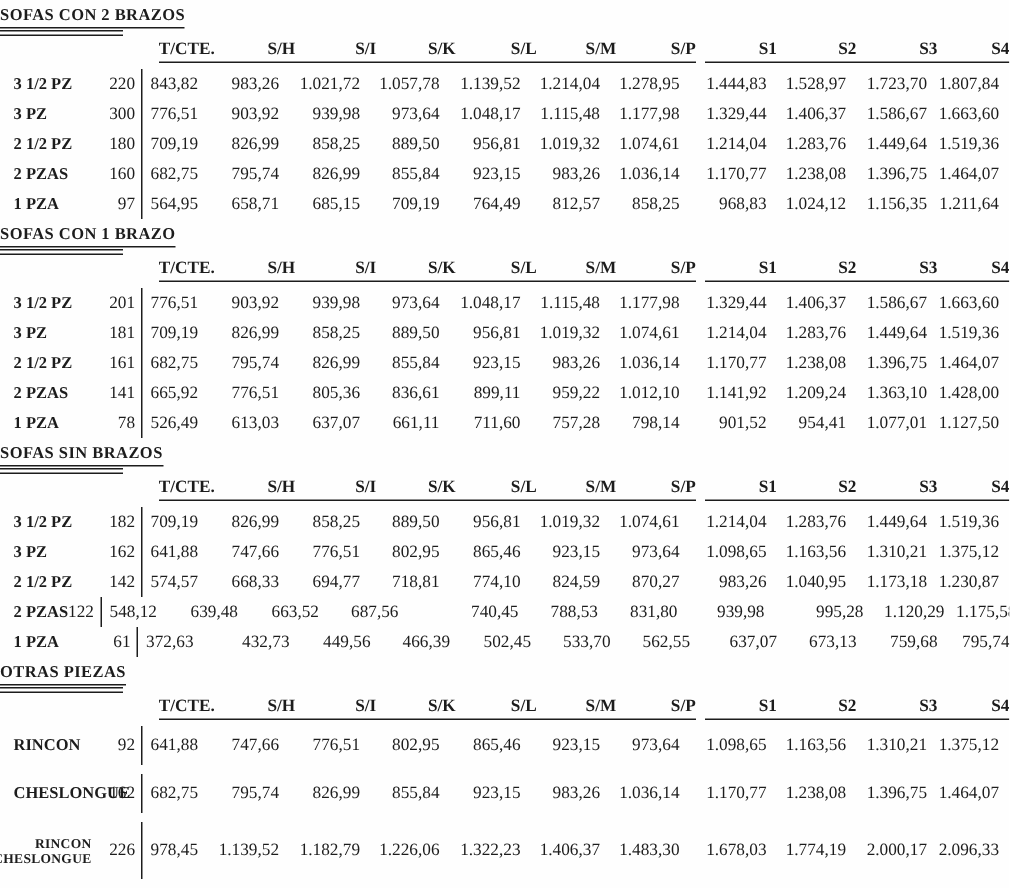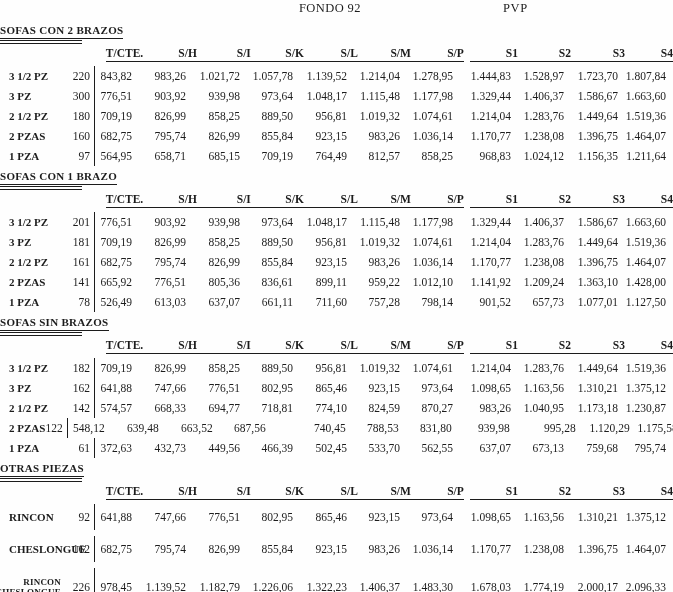--- a/index.html
+++ b/index.html
@@ -39,24 +39,20 @@
   .vals { display:flex; align-items:center; height:100%; margin-left:4px; border-left:1px solid #1c1c1c; }
   .vcell { text-align:right; font-size:11.5px; white-space:nowrap; }
 
   .section.spaced .row { height:26px; margin-bottom:6px; }
   .section.spaced .row.tall { height:38px; }
 </style>
 </head>
 <body>
 
 <div class="page">
-  <div class="top-header">
-    <span class="fondo-label">FONDO 92</span>
-    <span class="pvp-label">PVP</span>
-  </div>
   <div id="sections">
       <div class="section"><div class="section-title">SOFAS CON 2 BRAZOS</div><div class="double-rule"></div><div class="header-row">
           <div class="hspacer"></div>
           <div class="hgroup">
             <div class="hcell" style="width: 37px;">T/CTE.</div>
             <div class="hcell" style="width: 54px;">S/H</div>
             <div class="hcell" style="width: 54px;">S/I</div>
             <div class="hcell" style="width: 53px;">S/K</div>
             <div class="hcell" style="width: 54px;">S/L</div>
             <div class="hcell" style="width: 53px;">S/M</div>
@@ -248,21 +244,21 @@
             <div class="row-size">78</div>
             <div class="vals">
               <div class="vcell" style="width: 37px;">526,49</div>
               <div class="vcell" style="width: 54px;">613,03</div>
               <div class="vcell" style="width: 54px;">637,07</div>
               <div class="vcell" style="width: 53px;">661,11</div>
               <div class="vcell" style="width: 54px;">711,60</div>
               <div class="vcell" style="width: 53px;">757,28</div>
               <div class="vcell" style="width: 53px;">798,14</div>
               <div class="vcell" style="width: 58px;">901,52</div>
-              <div class="vcell" style="width: 53px;">657,73</div>
+              <div class="vcell" style="width: 53px;">954,41</div>
               <div class="vcell" style="width: 54px;">1.077,01</div>
               <div class="vcell" style="width: 48px;">1.127,50</div>
             </div>
           </div>
         </div></div>
       <div class="section"><div class="section-title">SOFAS SIN BRAZOS</div><div class="double-rule"></div><div class="header-row">
           <div class="hspacer"></div>
           <div class="hgroup">
             <div class="hcell" style="width: 37px;">T/CTE.</div>
             <div class="hcell" style="width: 54px;">S/H</div>
@@ -346,21 +342,21 @@
               <div class="vcell" style="width: 66px;">995,28</div>
               <div class="vcell" style="width: 54px;">1.120,29</div>
               <div class="vcell" style="width: 48px;">1.175,58</div>
             </div>
           </div>
           <div class="row">
             <div class="row-label">1 PZA</div>
             <div class="row-size">61</div>
             <div class="vals">
               <div class="vcell" style="width: 37px;">372,63</div>
-              <div class="vcell" style="width: 54px; padding-left: 18px;">432,73</div>
+              <div class="vcell" style="width: 64px; padding-left: 18px;">432,73</div>
               <div class="vcell" style="width: 54px;">449,56</div>
               <div class="vcell" style="width: 53px;">466,39</div>
               <div class="vcell" style="width: 54px;">502,45</div>
               <div class="vcell" style="width: 53px;">533,70</div>
               <div class="vcell" style="width: 53px;">562,55</div>
               <div class="vcell" style="width: 58px;">637,07</div>
               <div class="vcell" style="width: 53px;">673,13</div>
               <div class="vcell" style="width: 54px;">759,68</div>
               <div class="vcell" style="width: 48px;">795,74</div>
             </div>

